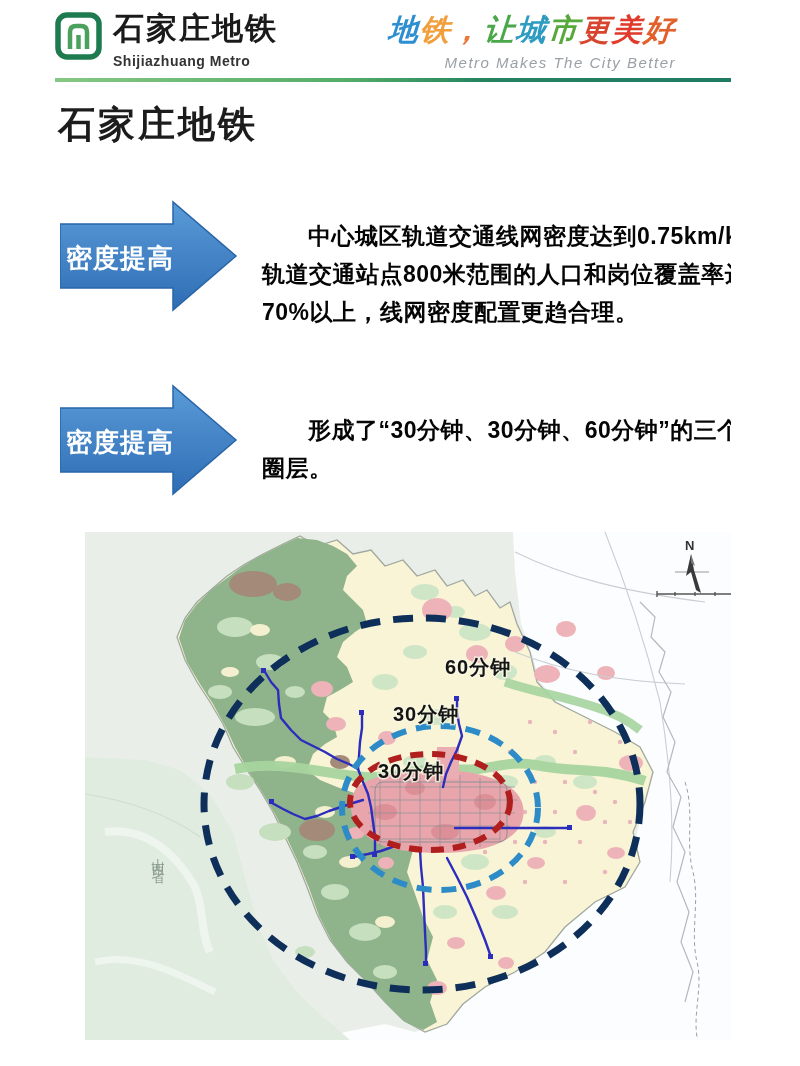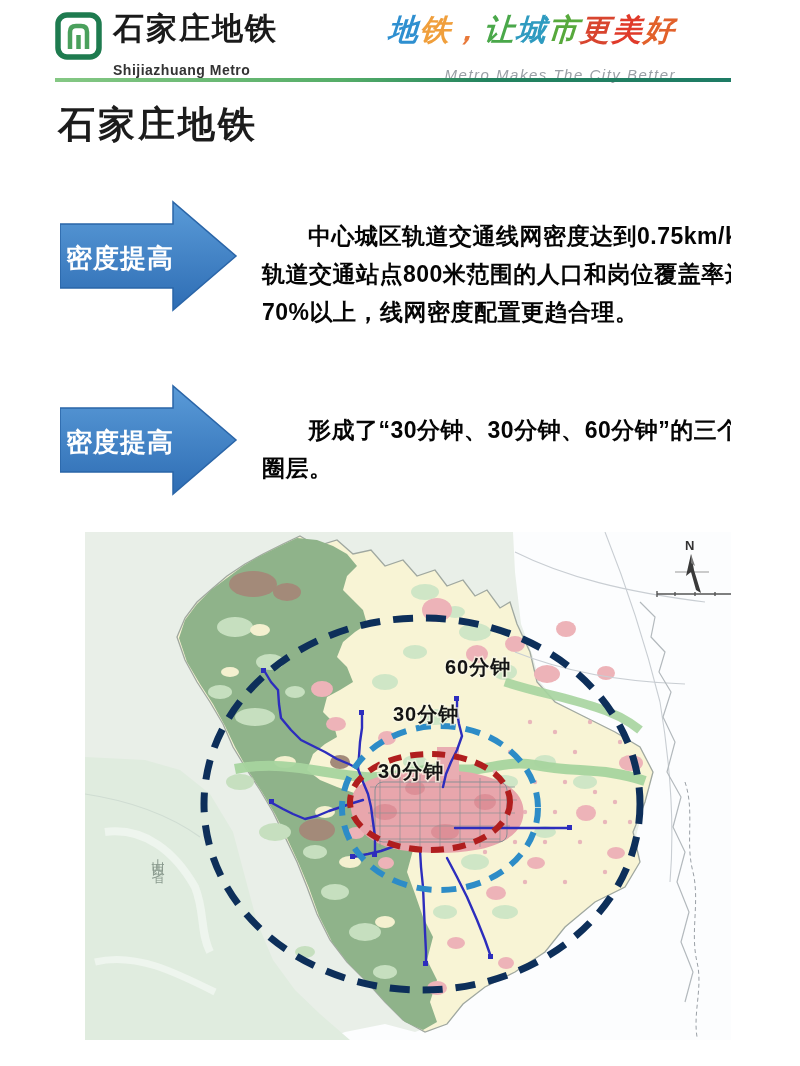--- a/index.html
+++ b/index.html
@@ -2,25 +2,25 @@
 <html><head>
 <meta charset="utf-8">
 <style>
   html,body{margin:0;padding:0;background:#ffffff;}
   .page{position:relative;width:731px;height:1066px;background:#ffffff;overflow:hidden;
         font-family:"Liberation Sans","DejaVu Sans",sans-serif;}
   
   .logo{position:absolute;left:55px;top:11px;width:47px;height:50px;}
   .brand{position:absolute;left:113px;top:12px;}
   .brand-cn{font-size:31px;font-weight:700;color:#1a1a1a;letter-spacing:2px;line-height:34px;}
-  .brand-en{font-size:14px;font-weight:700;color:#333;letter-spacing:.5px;margin-top:16px;}
+  .brand-en{font-size:14px;font-weight:700;color:#333;letter-spacing:.5px;margin-top:7px;}
   .slogan{position:absolute;right:55px;top:12px;text-align:right;}
   .slogan-cn{font-size:30px;font-weight:700;font-style:italic;letter-spacing:2px;
              transform:skewX(-4deg);line-height:36px;white-space:nowrap;}
-  .slogan-en{font-size:15px;font-style:italic;color:#9aa0a6;letter-spacing:1.5px;margin-top:18px;}
+  .slogan-en{font-size:15px;font-style:italic;color:#9aa0a6;letter-spacing:1.5px;margin-top:6px;}
   .divider{position:absolute;left:55px;top:78px;width:720px;height:4px;
            background:linear-gradient(to right,#85c884 0%,#55ad68 40%,#23835f 60%,#1d7a66 100%);}
   
   .page-title{position:absolute;left:58px;top:100px;margin:0;font-size:37px;font-weight:600;
               color:#1c1c1c;letter-spacing:3px;}
   
   .arrow-wrap{position:absolute;width:178px;height:112px;}
   .arrow-wrap .arrow-label{position:absolute;left:6px;top:41px;width:108px;
               color:#ffffff;font-size:26px;font-weight:600;letter-spacing:1px;white-space:nowrap;}
   .sec1-arrow{left:60px;top:200px;}

